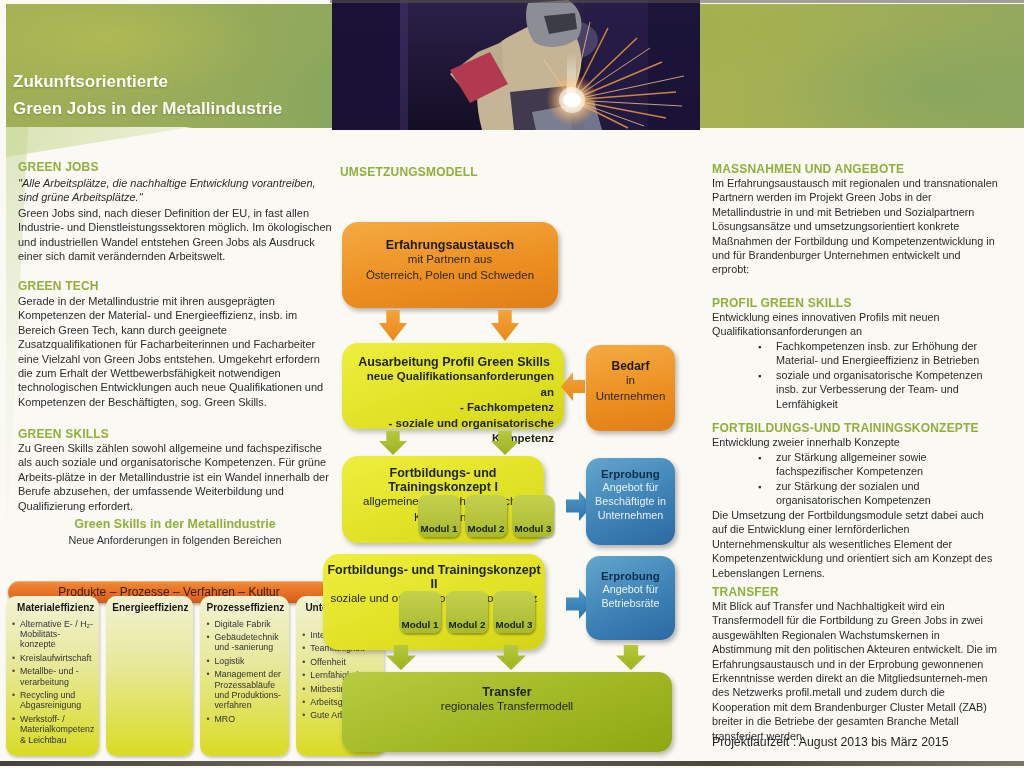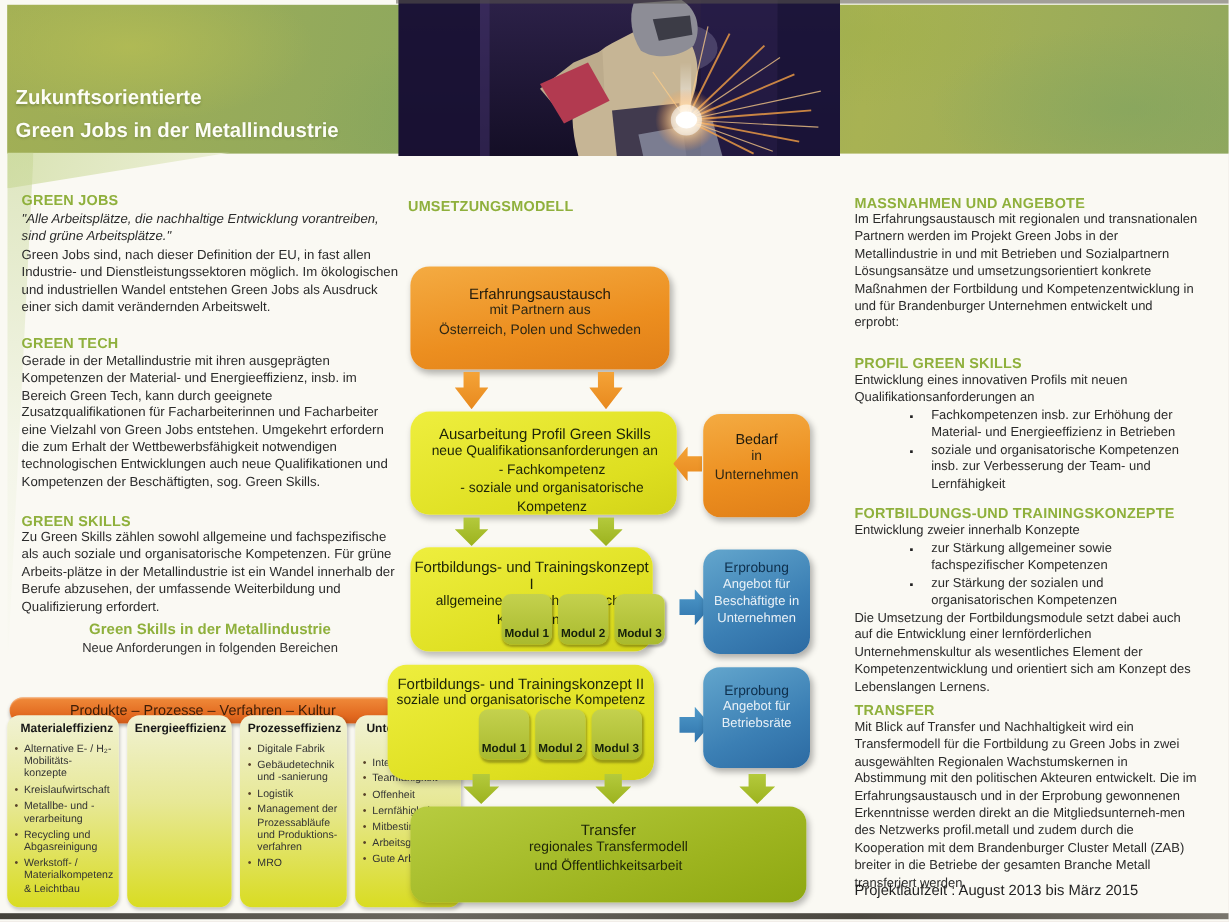--- a/index.html
+++ b/index.html
@@ -56,26 +56,26 @@
   
   .flow-box{position:absolute;box-sizing:border-box;text-align:center;}
   .orange-box{border-radius:16px;background:linear-gradient(170deg,#f4ab42,#ec8e1f 60%,#e07f18);
     box-shadow:2px 3px 5px rgba(0,0,0,.28);}
   .yellow-box{border-radius:16px;background:linear-gradient(160deg,#eeee3e,#dedf20 70%,#d2d318);
     box-shadow:2px 3px 5px rgba(0,0,0,.25);}
   .blue-box{border-radius:14px;background:linear-gradient(155deg,#63a6cd,#3b7fb4 60%,#2c6aa2);
     box-shadow:2px 3px 5px rgba(0,0,0,.3);}
   .green-box{border-radius:14px;background:linear-gradient(160deg,#b7cc40,#9db41f 65%,#8ea811);
     box-shadow:2px 3px 5px rgba(0,0,0,.28);}
-  .fb-title{font-weight:normal;font-size:12.5px;color:#201a0c;}
+  .fb-title{font-weight:bold;font-size:12.5px;color:#201a0c;}
   .fb-line{font-size:11.5px;color:#2e2714;line-height:15.5px;}
   .yellow-box .fb-title,.yellow-box .fb-line,.green-box .fb-title,.green-box .fb-line{color:#1d2408;}
   .blue-box .fb-title{color:#0e2f4c;}
   .blue-box .fb-line{font-size:10.8px;line-height:14px;color:#e9f1f7;}
-  .fb-left{text-align:center;}
+  .fb-left{text-align:right;font-weight:bold;}
   .chip{position:absolute;width:42px;height:42px;border-radius:8px;
     background:linear-gradient(180deg,#c4d14e,#a9ba2e);
     box-shadow:1px 2px 2px rgba(0,0,0,.3);
     display:flex;align-items:flex-end;justify-content:center;
     font-size:9.8px;font-weight:bold;color:#15200a;padding-bottom:3px;box-sizing:border-box;}
   .arr{position:absolute;}
   .arr-down{clip-path:polygon(26% 0,74% 0,74% 42%,100% 42%,50% 100%,0 42%,26% 42%);}
   .arr-left{clip-path:polygon(0 50%,50% 0,50% 28%,100% 28%,100% 72%,50% 72%,50% 100%);}
   .arr-right{clip-path:polygon(0 28%,50% 28%,50% 0,100% 50%,50% 100%,50% 72%,0 72%);}
   .arr.orange{background:linear-gradient(180deg,#f4a337,#e8891e);}
@@ -265,21 +265,20 @@
     <div class="fb-line">Betriebsräte</div>
   </div>
 
   <div class="arr arr-down lime" style="left:386px;top:645px;width:30px;height:25px"></div>
   <div class="arr arr-down lime" style="left:496px;top:645px;width:30px;height:25px"></div>
   <div class="arr arr-down lime" style="left:616px;top:645px;width:30px;height:25px"></div>
 
   <div class="flow-box green-box" style="left:342px;top:672px;width:330px;height:80px;padding-top:13px">
     <div class="fb-title">Transfer</div>
     <div class="fb-line">regionales Transfermodell</div>
-    <div class="fb-line">und Öffentlichkeitsarbeit</div>
   </div>
 
   <div class="sec-h" style="left:712px;top:162px">MASSNAHMEN UND ANGEBOTE</div>
   <div class="rbody" style="top:176px">Im Erfahrungsaustausch mit regionalen und transnationalen Partnern werden im Projekt Green Jobs in der Metallindustrie in und mit Betrieben und Sozialpartnern Lösungsansätze und umsetzungsorientiert konkrete Maßnahmen der Fortbildung und Kompetenzentwicklung in und für Brandenburger Unternehmen entwickelt und erprobt:</div>
 
   <div class="sec-h" style="left:712px;top:296px">PROFIL GREEN SKILLS</div>
   <div class="rbody" style="top:310px">Entwicklung eines innovativen Profils mit neuen Qualifikationsanforderungen an</div>
   <div class="rbullet" style="top:339px">Fachkompetenzen insb. zur Erhöhung der Material- und Energieeffizienz in Betrieben</div>
   <div class="rbullet" style="top:368px">soziale und organisatorische Kompetenzen insb. zur Verbesserung der Team- und Lernfähigkeit</div>
 

